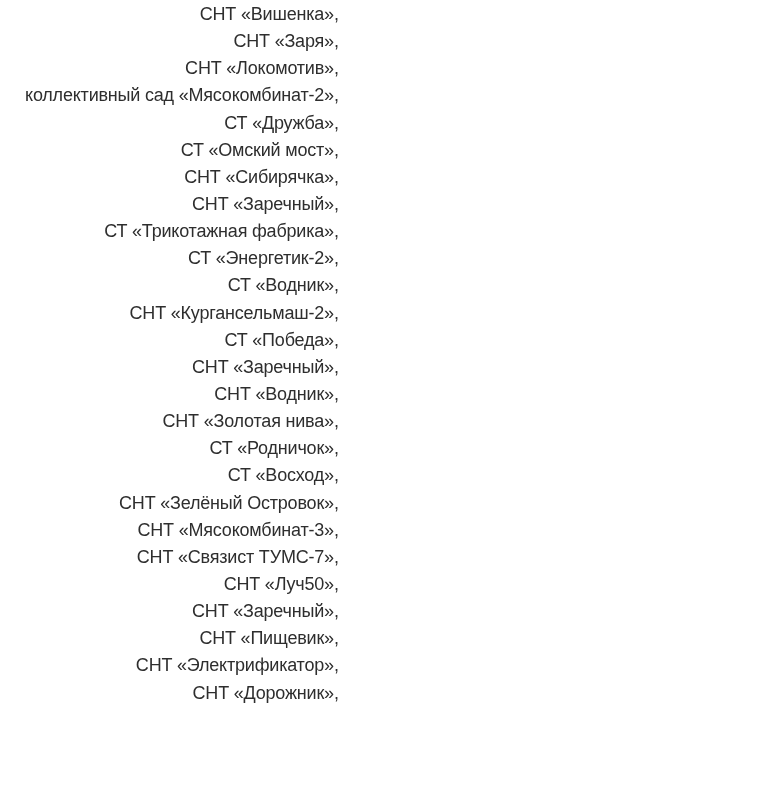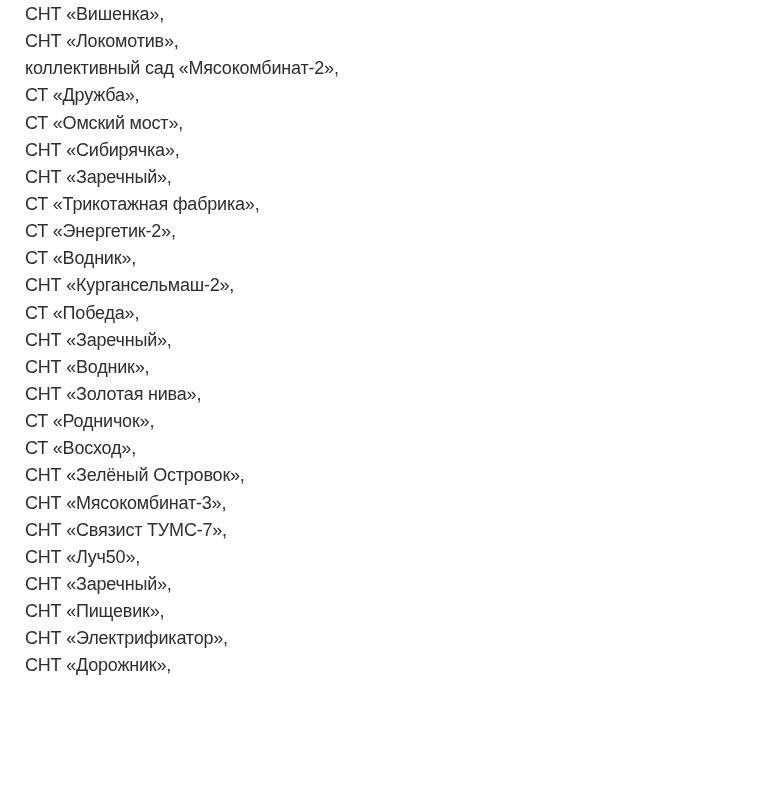--- a/index.html
+++ b/index.html
@@ -22,27 +22,29 @@
       list-style: none;
       font-family: "Liberation Sans", sans-serif;
       font-size: 18px;
       color: #2e2e2e;
       letter-spacing: -0.2px;
     }
     .doc li {
       height: 27.15px;
       line-height: 27.15px;
       white-space: nowrap;
+      text-align: right;
     }
   </style>
 </head>
 <body>
 
 <ul class="doc">
   <li>СНТ «Вишенка»,</li>
+  <li>СНТ «Заря»,</li>
   <li>СНТ «Локомотив»,</li>
   <li>коллективный сад «Мясокомбинат-2»,</li>
   <li>СТ «Дружба»,</li>
   <li>СТ «Омский мост»,</li>
   <li>СНТ «Сибирячка»,</li>
   <li>СНТ «Заречный»,</li>
   <li>СТ «Трикотажная фабрика»,</li>
   <li>СТ «Энергетик-2»,</li>
   <li>СТ «Водник»,</li>
   <li>СНТ «Кургансельмаш-2»,</li>

